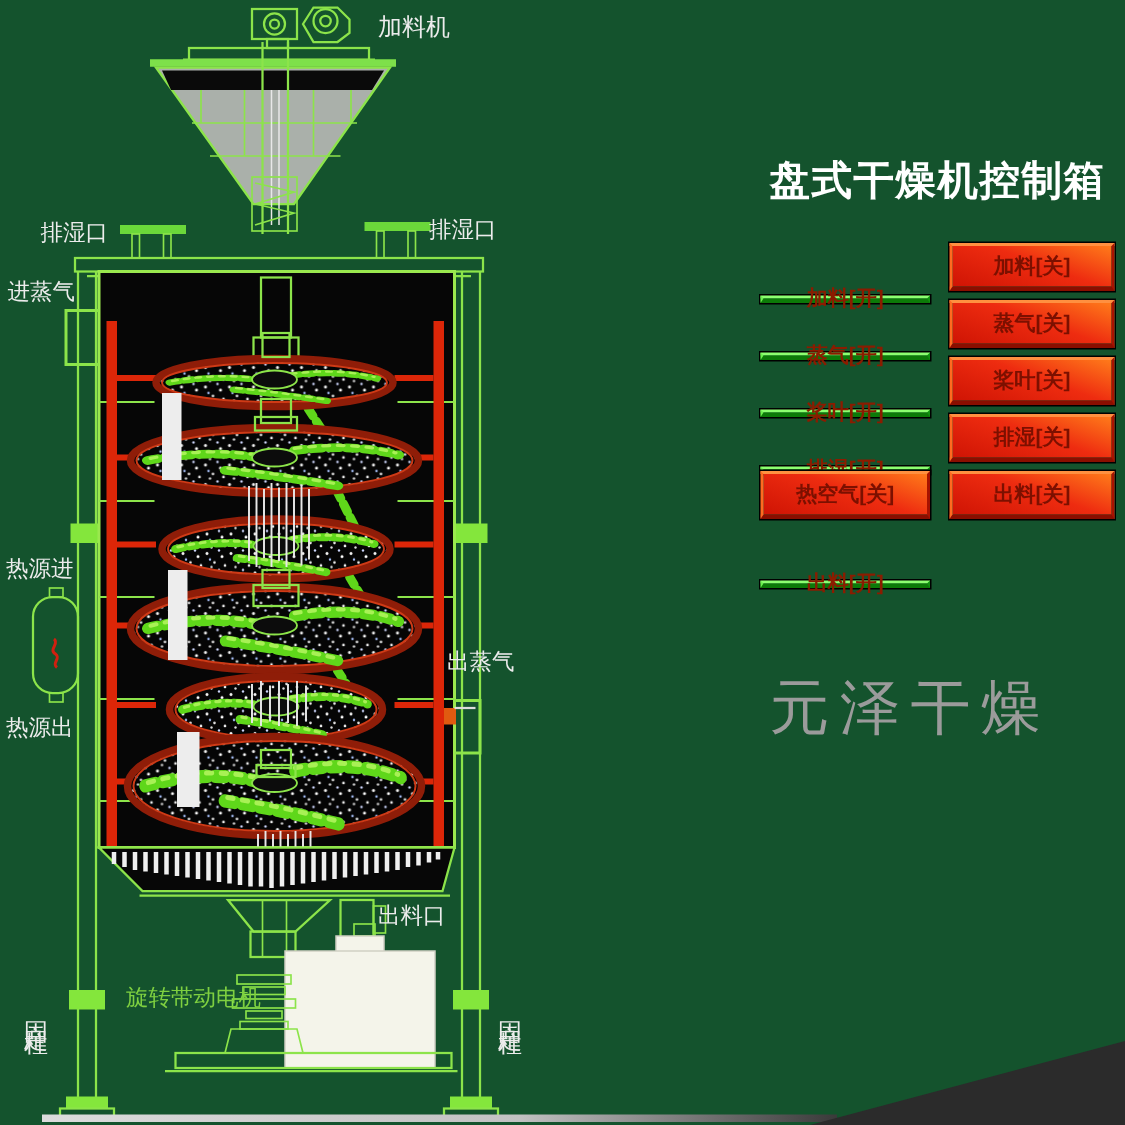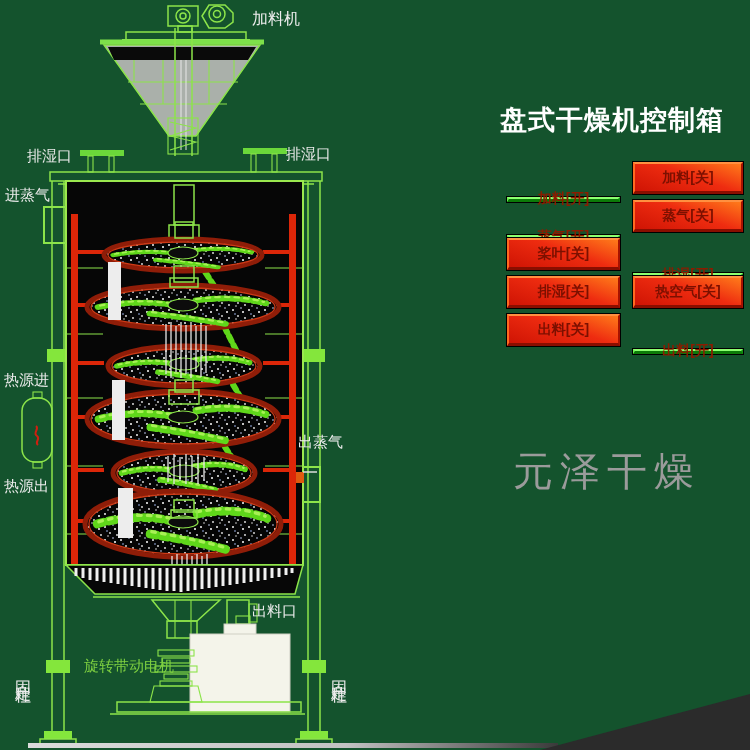--- a/index.html
+++ b/index.html
@@ -6,21 +6,21 @@
   .stage{position:relative;width:750px;height:750px;background:#14532d;overflow:hidden;
          font-family:"Liberation Sans","DejaVu Sans",sans-serif;}
   svg{position:absolute;left:0;top:0;}
   .sg{stroke:#8ce44a;fill:none;stroke-width:1.5;}
   .sg2{stroke:#8ce44a;fill:none;stroke-width:2;}
   .thin{stroke:#8ce44a;fill:none;stroke-width:1.1;}
   .lbl{position:absolute;color:#ececec;font-size:15px;line-height:17px;white-space:nowrap;}
   .lbl.green{color:#7ed040;}
   .vtxt{position:absolute;color:#ececec;font-size:16px;letter-spacing:3px;
         writing-mode:vertical-rl;text-orientation:upright;}
-  .panel-title{position:absolute;left:500px;top:102px;width:250px;text-align:left;
+  .panel-title{position:absolute;left:500px;top:102px;width:250px;text-align:center;
         font-size:27px;font-weight:bold;color:#fff;letter-spacing:1px;white-space:nowrap;}
   .btn-grid{position:absolute;left:507px;top:162px;display:grid;
         grid-template-columns:113px 110px;grid-auto-rows:32px;gap:6px 13px;}
   .btn{display:flex;align-items:center;justify-content:center;font-size:14px;font-weight:bold;
         box-shadow:0 0 0 1px #000;cursor:pointer;}
   .btn.green{background:linear-gradient(180deg,#55ec3c 0%,#28d41e 55%,#17a812 100%);
         border-top:2px solid #8cff70;border-left:2px solid #6af04e;
         border-bottom:3px solid #0c7a08;border-right:2px solid #119410;color:#8b1c00;margin-top:35px;}
   .btn.red{background:linear-gradient(200deg,#ff7a1a 0%,#ee2c10 45%,#cf1404 100%);
         border-top:2px solid #ff9040;border-left:2px solid #ff6a20;
@@ -349,20 +349,21 @@
 <div class="vtxt" style="left:12px;top:668px">固定柱</div>
 <div class="vtxt" style="left:328px;top:668px">固定柱</div>
 
 <div class="panel-title">盘式干燥机控制箱</div>
 
 <div class="btn-grid">
   <div class="btn green">加料[开]</div>
   <div class="btn red">加料[关]</div>
   <div class="btn green">蒸气[开]</div>
   <div class="btn red">蒸气[关]</div>
+  <div class="btn green">桨叶[开]</div>
   <div class="btn red">桨叶[关]</div>
   <div class="btn green">排湿[开]</div>
   <div class="btn red">排湿[关]</div>
   <div class="btn red">热空气[关]</div>
   <div class="btn red">出料[关]</div>
   <div class="btn green">出料[开]</div>
 </div>
 
 <div class="watermark">元泽干燥</div>
 

